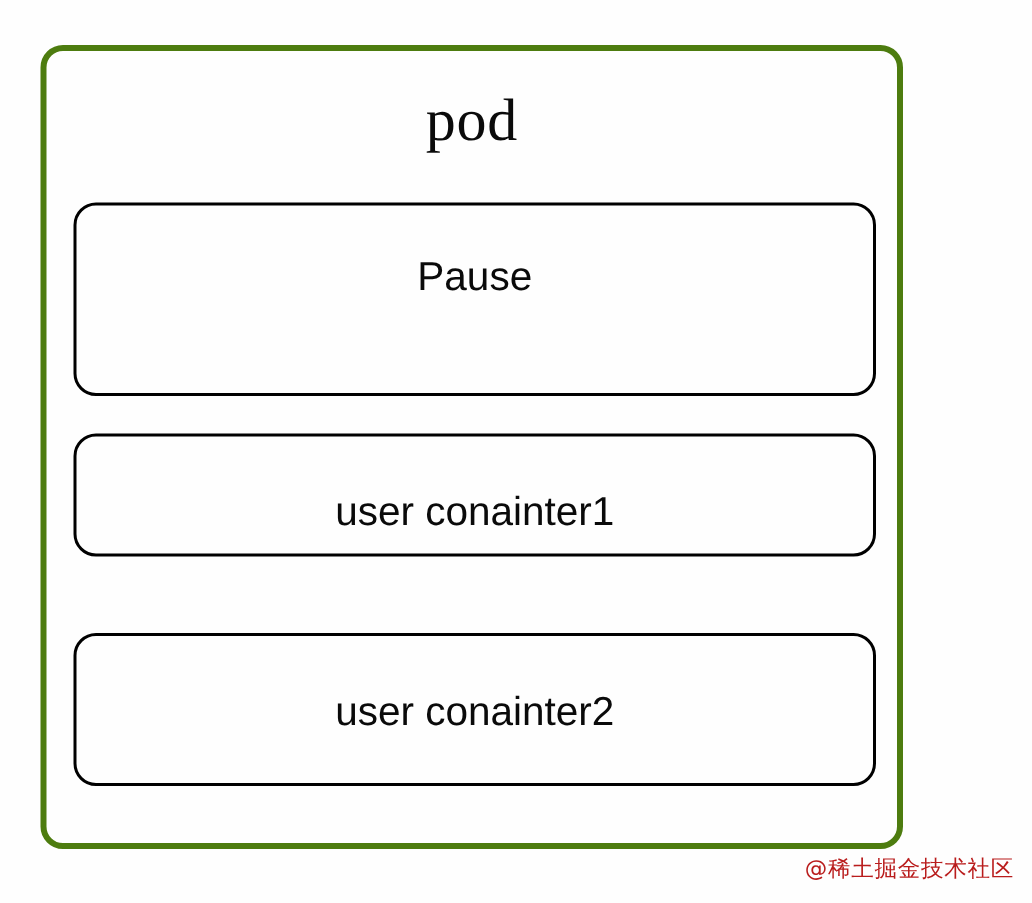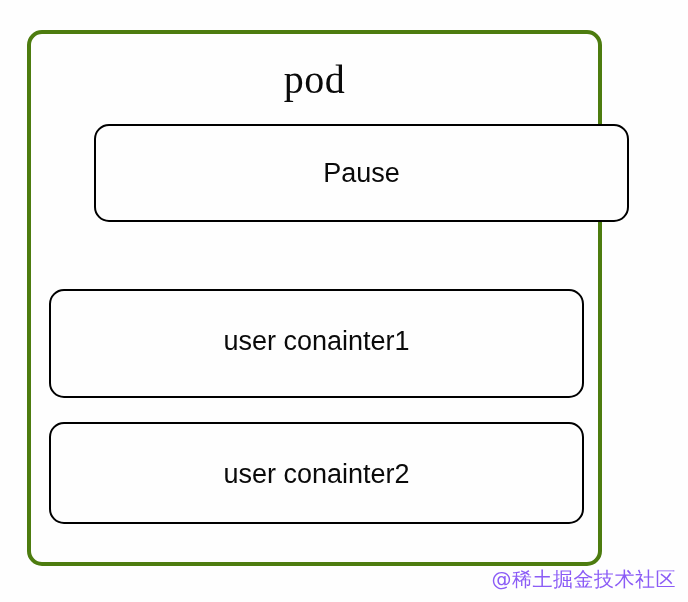--- a/index.html
+++ b/index.html
@@ -73,50 +73,49 @@
     font-family: "Liberation Sans", sans-serif;
     font-size: 27px;
     line-height: 32px;
     font-weight: 400;
     color: #0a0a0a;
     white-space: nowrap;
   }
 
   
   #box-pause {
-    top: 90px;
-    height: 98px;
-    margin-left: 45px;
+    top: 101px;
+    height: 129px;
   }
   #box-pause .inner-label { top: 31px; }
 
   
   #box-container1 {
     top: 255px;
-    height: 109px;
+    height: 82px;
   }
   #box-container1 .inner-label { top: 34px; }
 
   
   #box-container2 {
     top: 388px;
     height: 102px;
     padding-left: 41px;
   }
   #box-container2 .inner-label { top: 34px; }
 
   
   #watermark {
     position: absolute;
     right: 12px;
     bottom: 14px;
     font-family: "DejaVu Sans", "Liberation Sans", sans-serif;
-    font-size: 20px;
+    font-size: 15px;
     line-height: 18px;
-    color: #8b5cf6;
+    color: #b91c1c;
     letter-spacing: 0.5px;
     white-space: nowrap;
     user-select: none;
   }
 </style>
 </head>
 <body>
 
 <div id="diagram-canvas">
 

